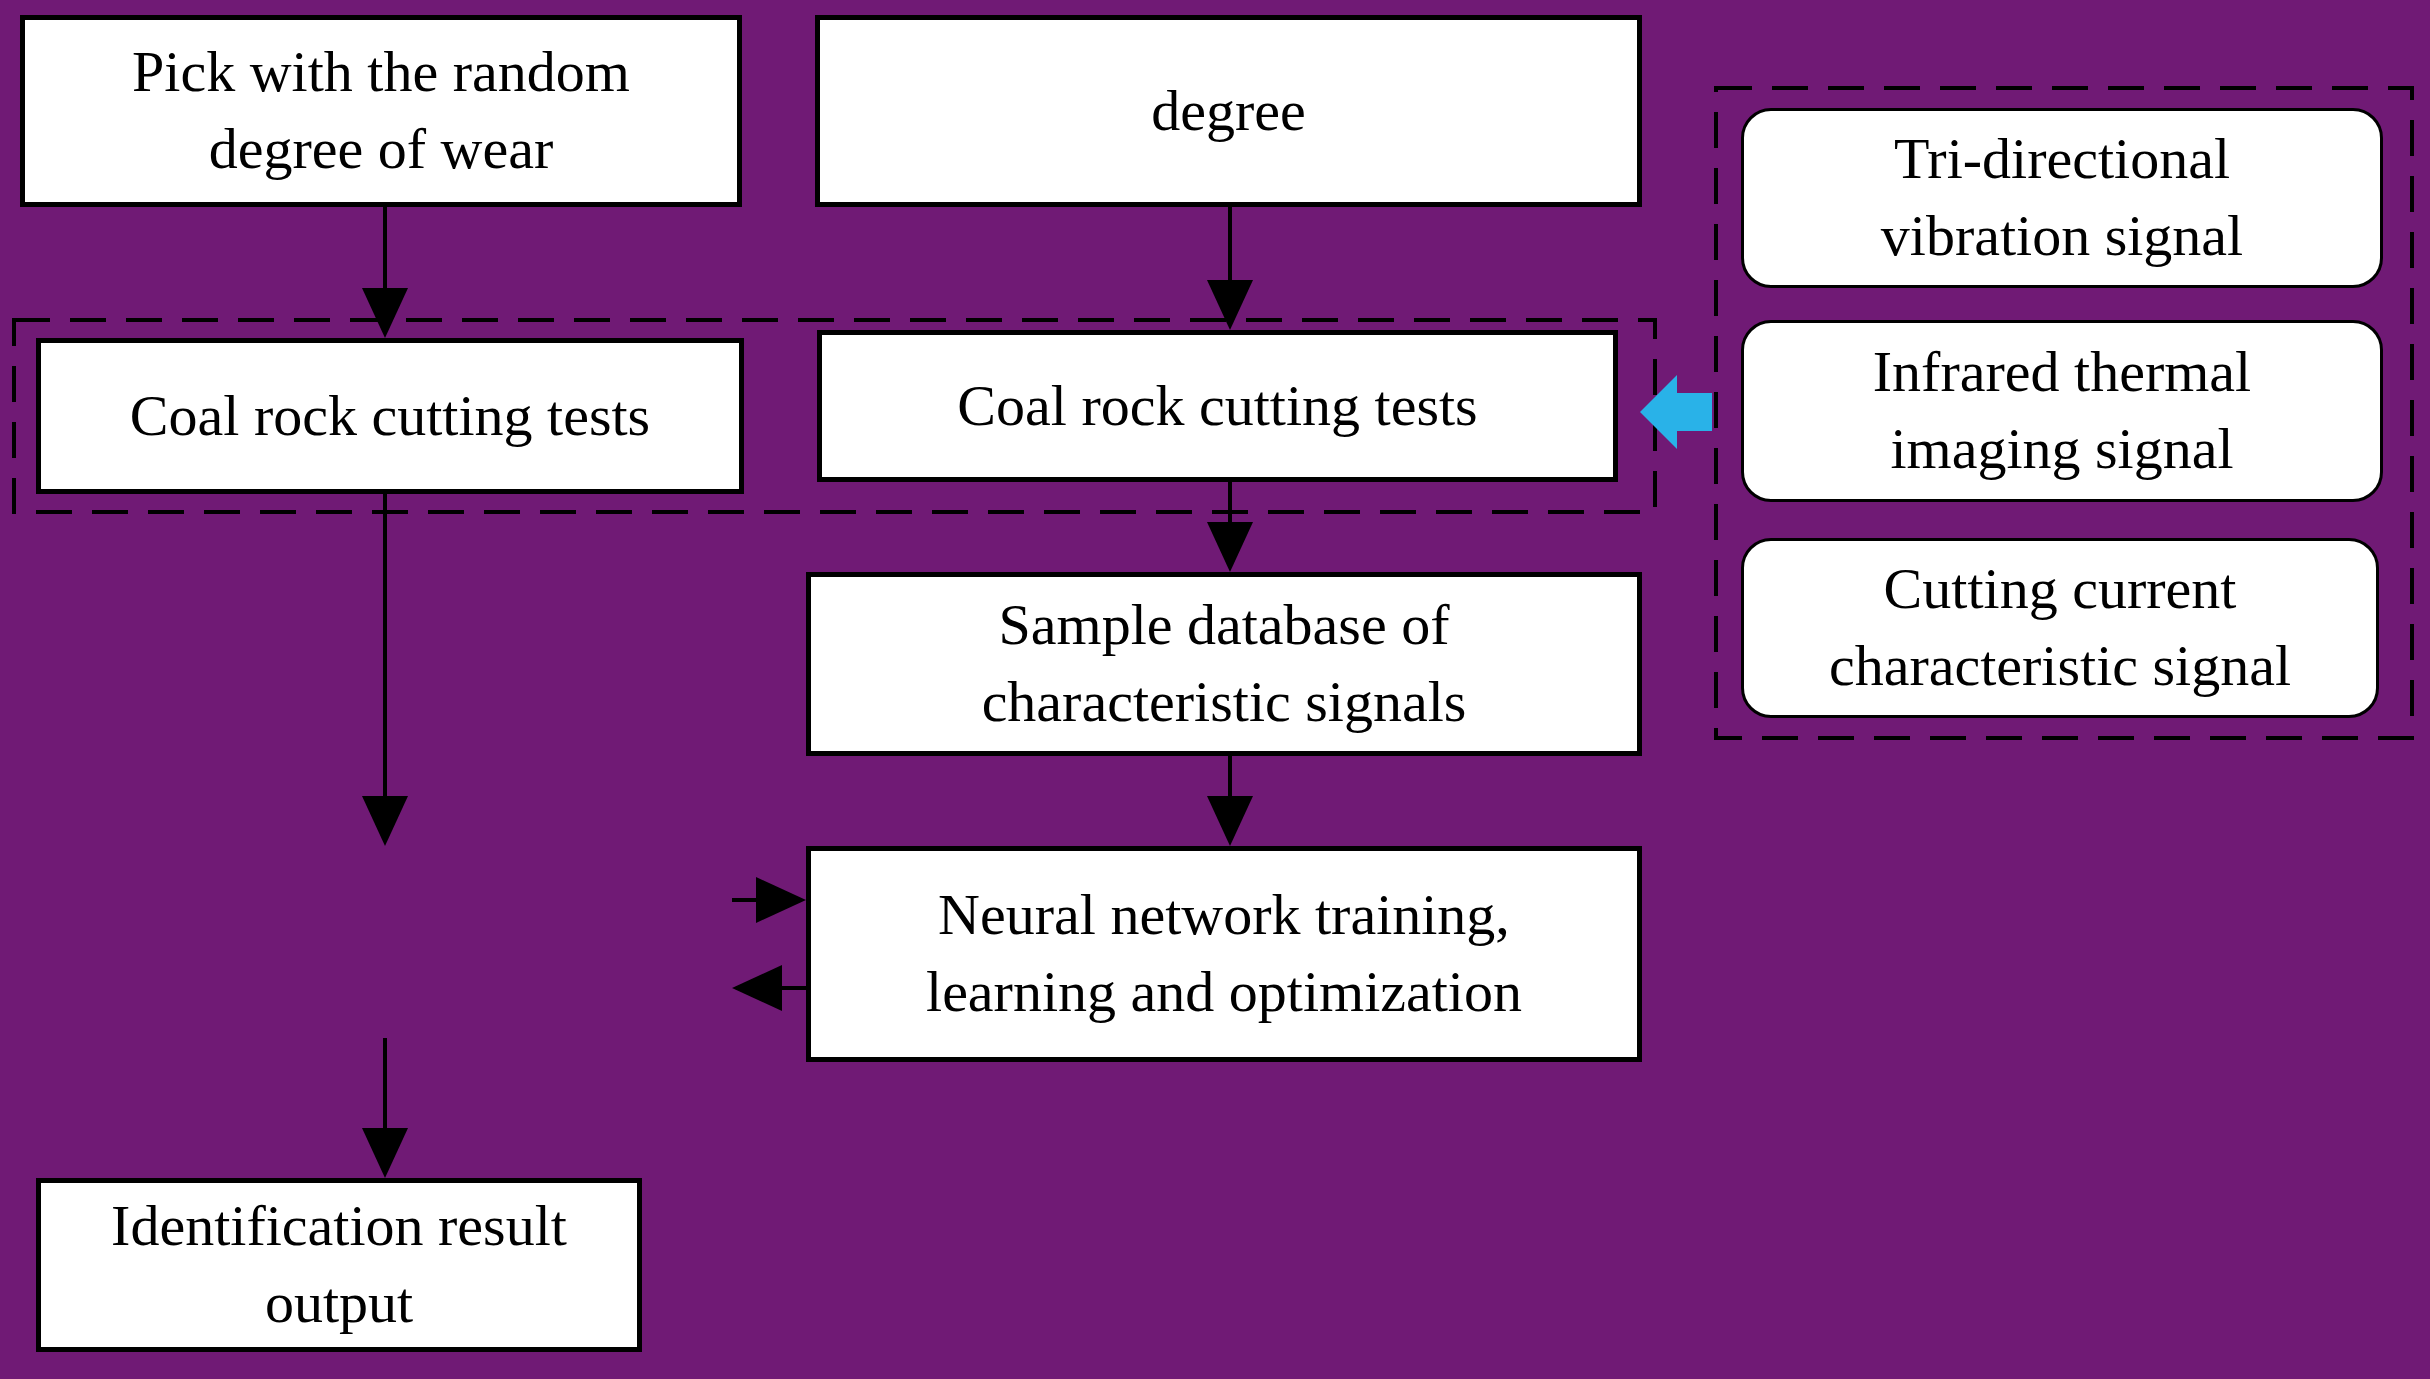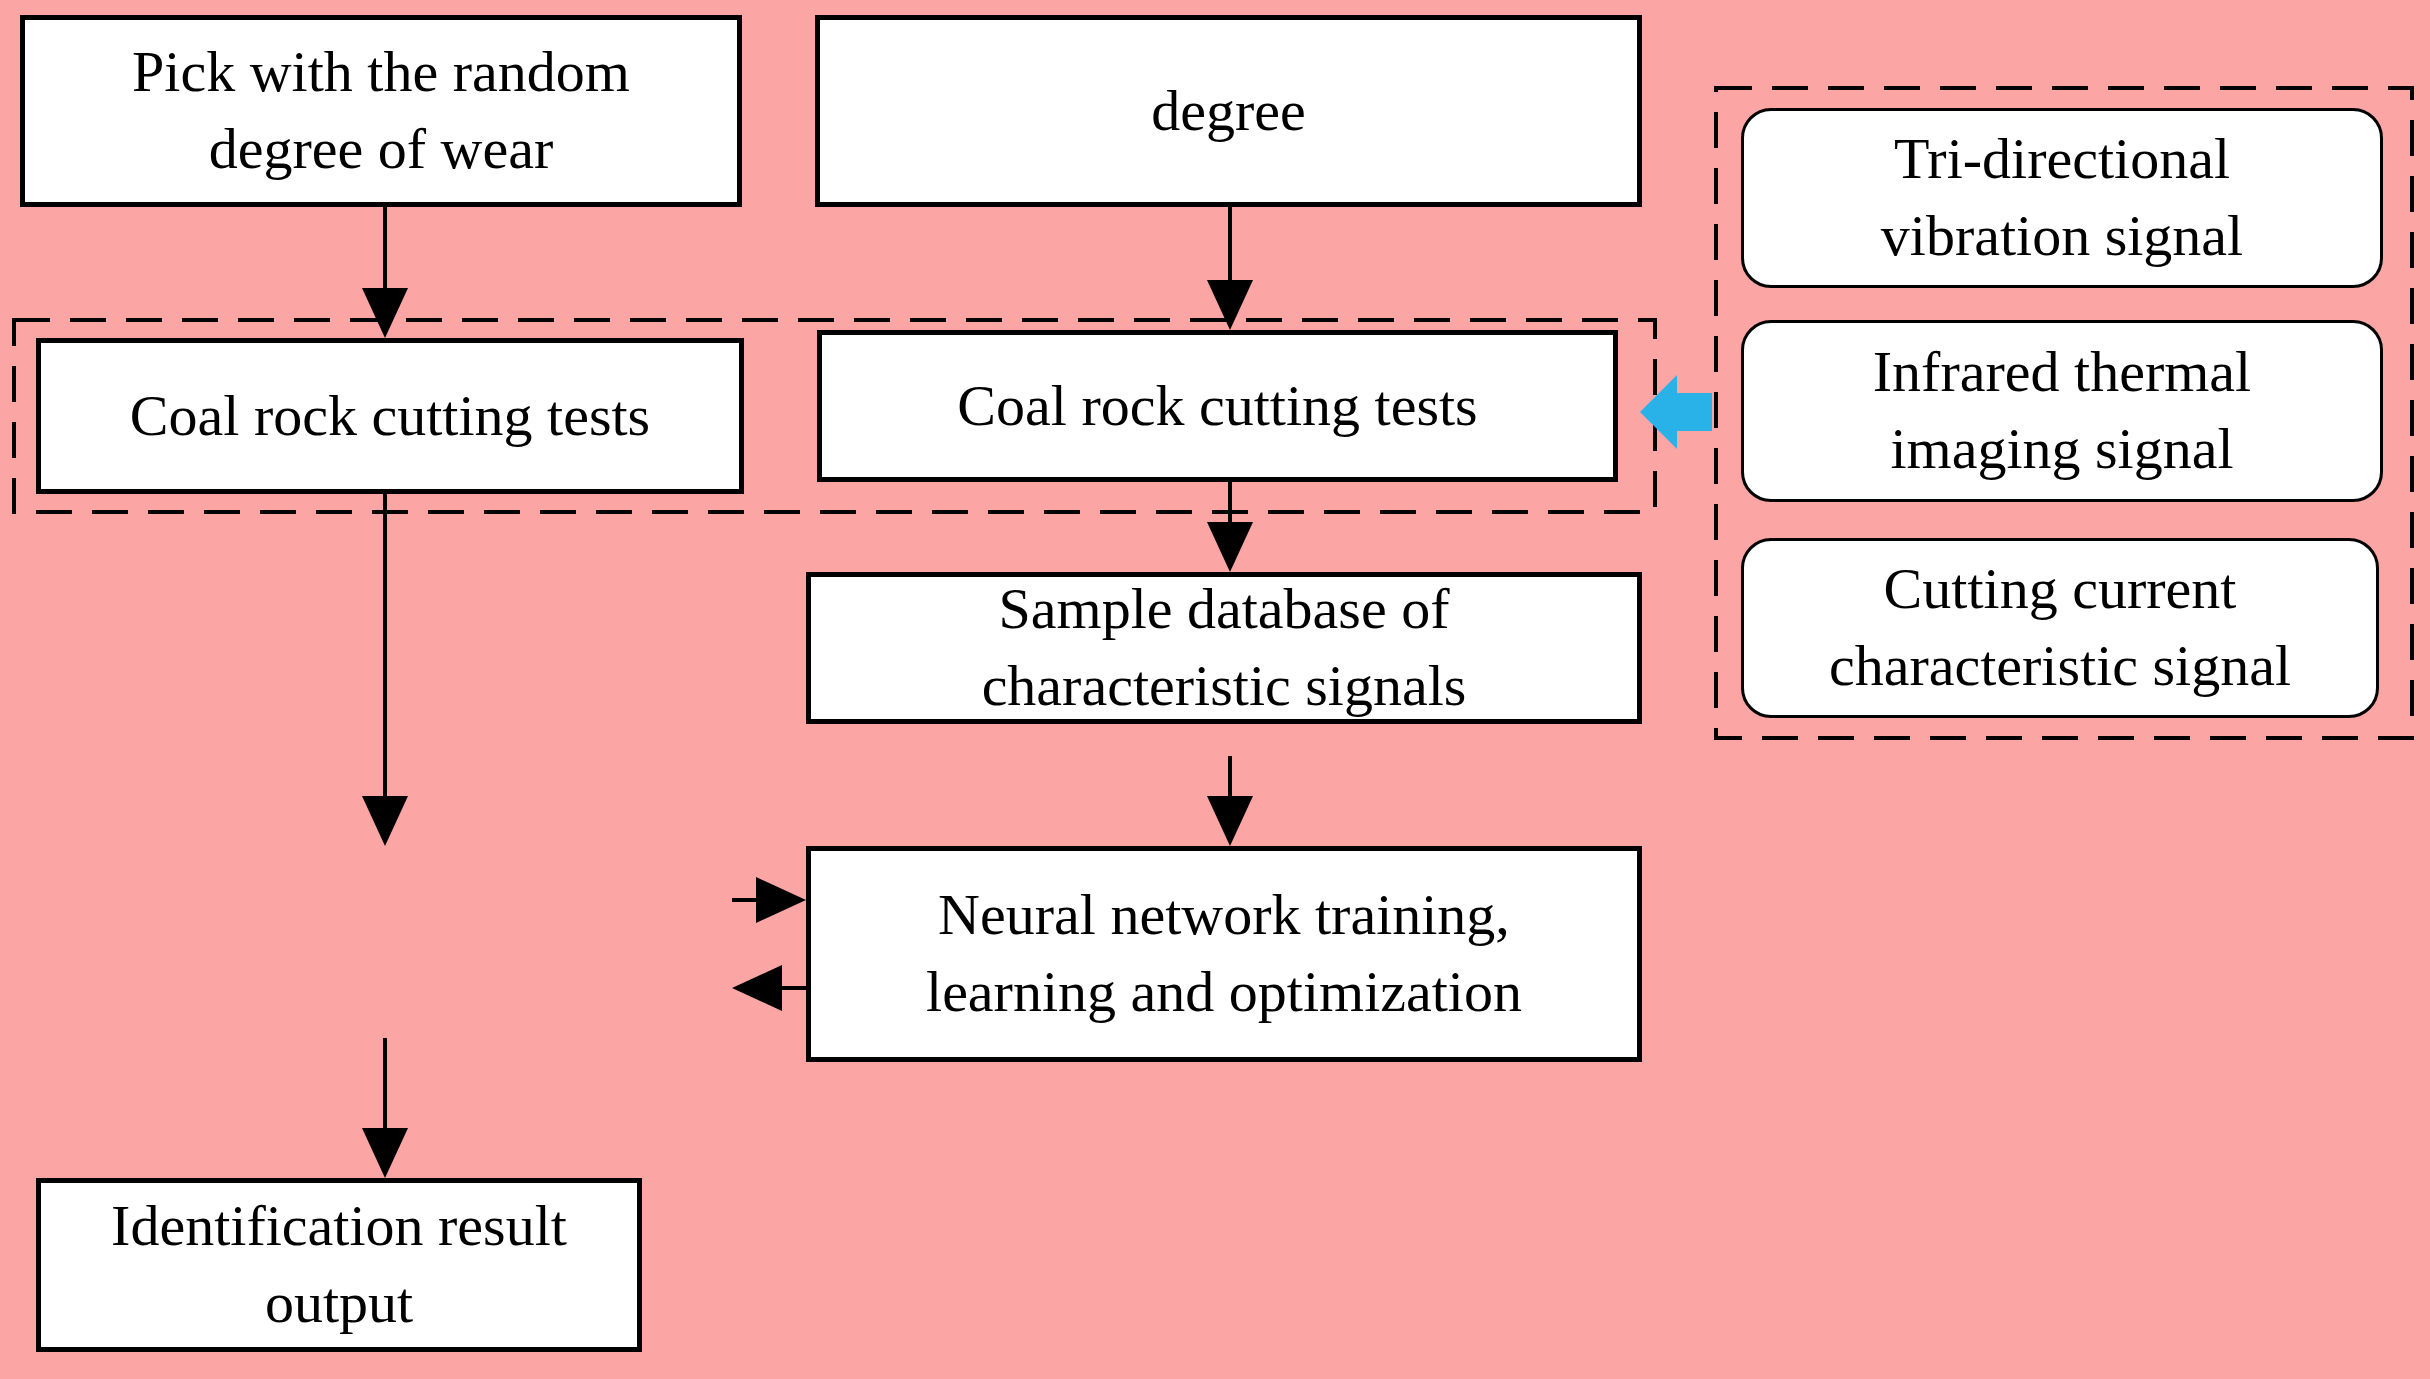--- a/index.html
+++ b/index.html
@@ -4,21 +4,21 @@
 <style>
   html, body {
     margin: 0;
     padding: 0;
     background: #ffffff;
   }
   #canvas {
     position: relative;
     width: 2430px;
     height: 1379px;
-    background: #fca5a5;
+    background: #701a75;
     font-family: "Liberation Serif", "DejaVu Serif", serif;
     color: #000000;
     overflow: hidden;
   }
   #wires {
     position: absolute;
     left: 0;
     top: 0;
     width: 2430px;
     height: 1379px;
@@ -42,21 +42,21 @@
   }
   .box .ln {
     display: block;
     white-space: nowrap;
   }
   
   #box-pick-random        { left: 20px;   top: 15px;   width: 722px; height: 192px; }
   #box-pick-known         { left: 815px;  top: 15px;   width: 827px; height: 192px; }
   #box-coal-left          { left: 36px;   top: 338px;  width: 708px; height: 156px; }
   #box-coal-right         { left: 817px;  top: 330px;  width: 801px; height: 152px; }
-  #box-sample-db          { left: 806px;  top: 572px;  width: 836px; height: 152px; }
+  #box-sample-db          { left: 806px;  top: 572px;  width: 836px; height: 184px; }
   #box-nn-model           { left: 36px;   top: 846px;  width: 696px; height: 192px; }
   #box-nn-training        { left: 806px;  top: 846px;  width: 836px; height: 216px; text-align: center; }
   #box-id-output          { left: 36px;   top: 1178px; width: 606px; height: 174px; }
   
   #box-tri-vibration      { left: 1741px; top: 108px;  width: 642px; height: 180px; }
   #box-infrared           { left: 1741px; top: 320px;  width: 642px; height: 182px; }
   #box-cutting-current    { left: 1741px; top: 538px;  width: 638px; height: 180px; }
 </style>
 </head>
 <body>

